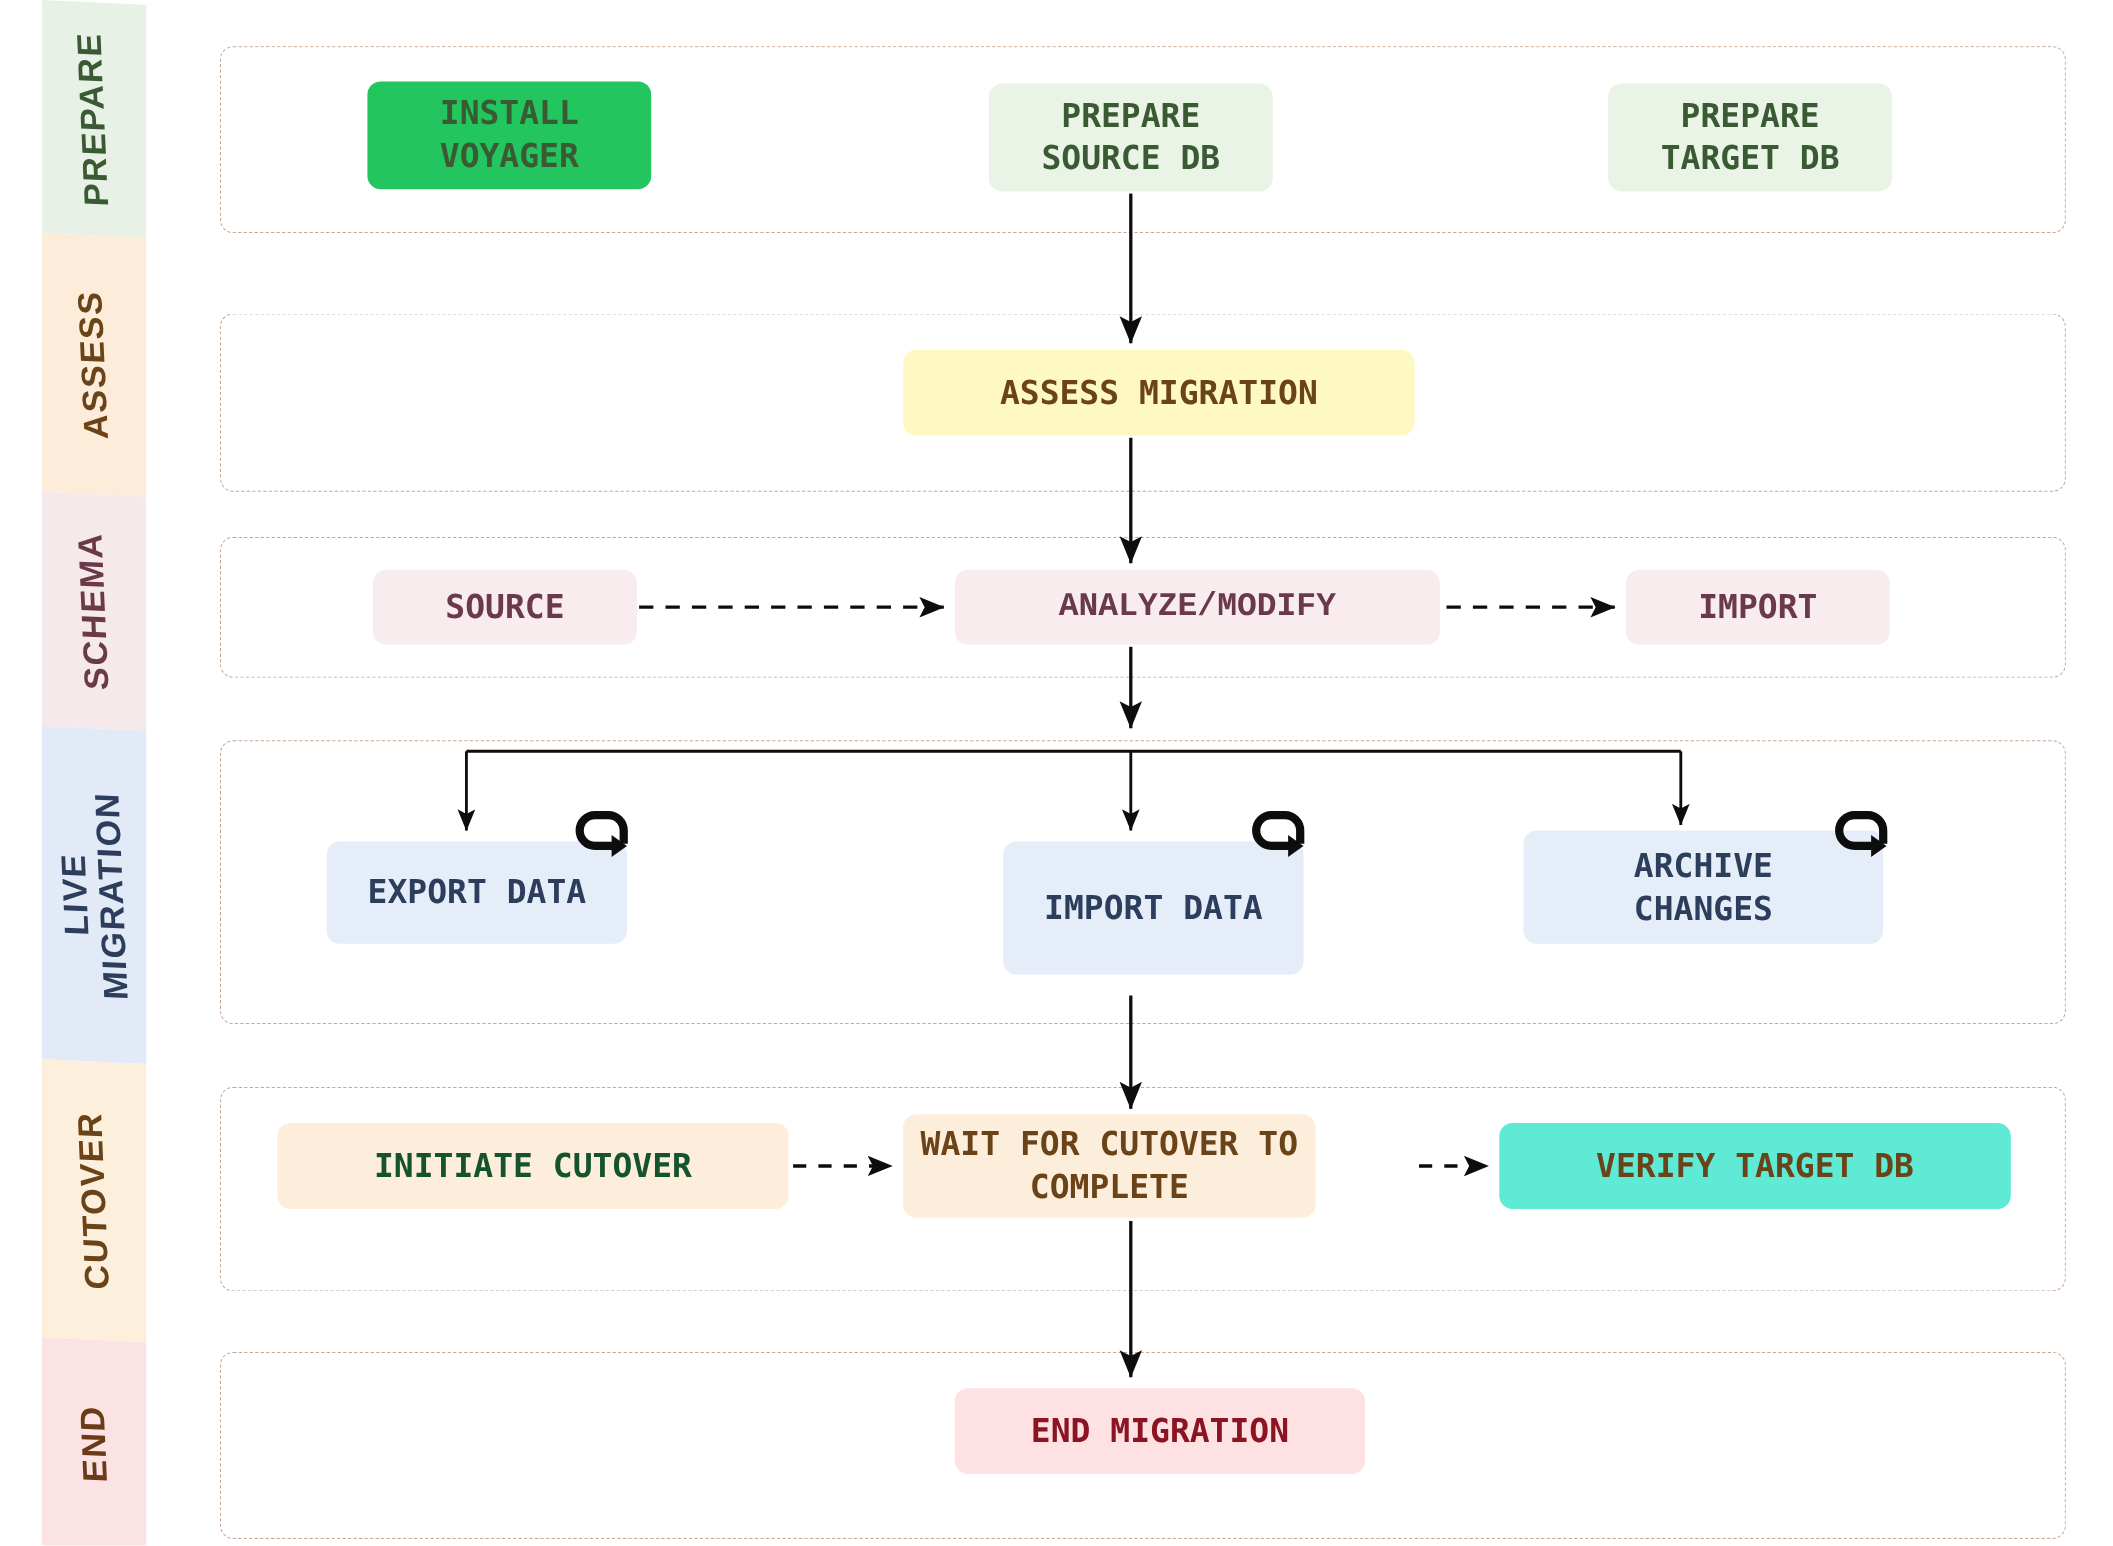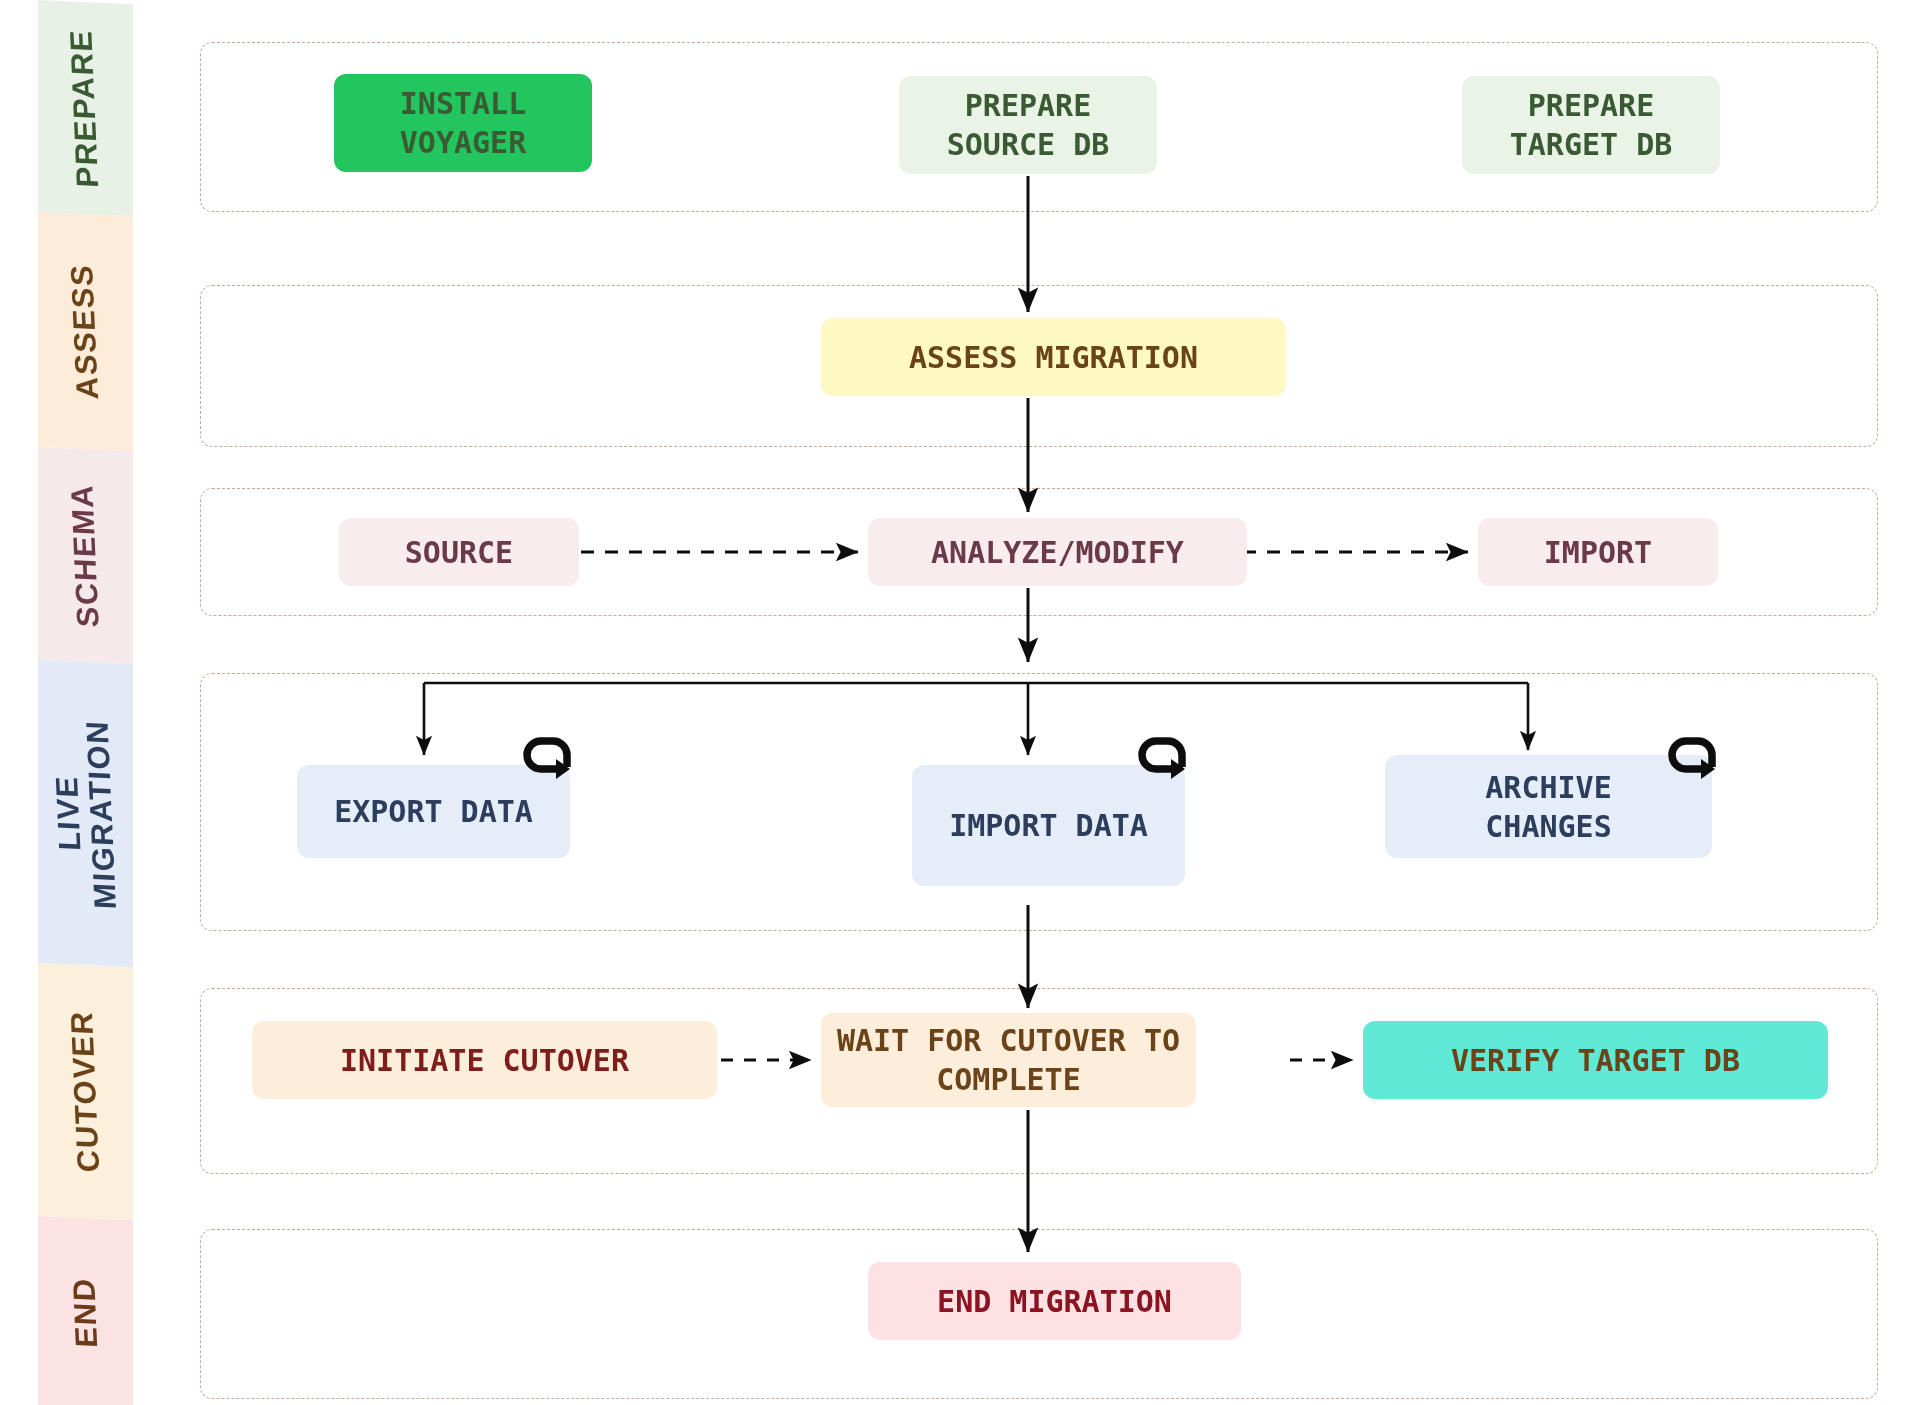--- a/index.html
+++ b/index.html
@@ -119,36 +119,36 @@
 
 <div id="nodes">
     <div class="node" style="left: 334px; top: 74px; width: 258px; height: 98px; background: #22c55e; color: rgb(58, 90, 52);">INSTALL
 VOYAGER</div>
     <div class="node" style="left: 899px; top: 76px; width: 258px; height: 98px; background: rgb(233, 243, 230); color: rgb(58, 90, 52);">PREPARE
 SOURCE DB</div>
     <div class="node" style="left: 1462px; top: 76px; width: 258px; height: 98px; background: rgb(233, 243, 230); color: rgb(58, 90, 52);">PREPARE
 TARGET DB</div>
     <div class="node" style="left: 821px; top: 318px; width: 465px; height: 78px; background: #fef9c3; color: rgb(107, 67, 24);">ASSESS MIGRATION</div>
     <div class="node" style="left: 339px; top: 518px; width: 240px; height: 68px; background: rgb(248, 236, 238); color: rgb(107, 58, 74);">SOURCE</div>
-    <div class="node" style="left: 868px; top: 518px; width: 379px; height: 68px; background: rgb(248, 236, 238); color: rgb(107, 58, 74);">ANALYZE/MODIFY</div>
+    <div class="node" style="left: 868px; top: 518px; width: 441px; height: 68px; background: rgb(248, 236, 238); color: rgb(107, 58, 74); font-family: Liberation Mono, monospace;">ANALYZE/MODIFY</div>
     <div class="node" style="left: 1478px; top: 518px; width: 240px; height: 68px; background: rgb(248, 236, 238); color: rgb(107, 58, 74);">IMPORT</div>
     <div class="node" style="left: 297px; top: 765px; width: 273px; height: 93px; background: rgb(229, 237, 249); color: rgb(44, 62, 92);">EXPORT DATA</div>
     <svg class="loop-icon" viewBox="0 0 62 52" style="left: 520px; top: 733px;">
       <path d="M47,34 L47,22 A14,14 0 0,0 33,8 L21,8 A14,14 0 0,0 21,36 L42,36" fill="none" stroke="#0d0d0d" stroke-width="7.5" stroke-linecap="butt" stroke-linejoin="round"></path>
       <path d="M36,26 L50,36 L36,46 Z" fill="#0d0d0d"></path>
     </svg>
     <div class="node" style="left: 912px; top: 765px; width: 273px; height: 121px; background: rgb(229, 237, 249); color: rgb(44, 62, 92);">IMPORT DATA</div>
     <svg class="loop-icon" viewBox="0 0 62 52" style="left: 1135px; top: 733px;">
       <path d="M47,34 L47,22 A14,14 0 0,0 33,8 L21,8 A14,14 0 0,0 21,36 L42,36" fill="none" stroke="#0d0d0d" stroke-width="7.5" stroke-linecap="butt" stroke-linejoin="round"></path>
       <path d="M36,26 L50,36 L36,46 Z" fill="#0d0d0d"></path>
     </svg>
     <div class="node" style="left: 1385px; top: 755px; width: 327px; height: 103px; background: rgb(229, 237, 249); color: rgb(44, 62, 92);">ARCHIVE
 CHANGES</div>
     <svg class="loop-icon" viewBox="0 0 62 52" style="left: 1665px; top: 733px;">
       <path d="M47,34 L47,22 A14,14 0 0,0 33,8 L21,8 A14,14 0 0,0 21,36 L42,36" fill="none" stroke="#0d0d0d" stroke-width="7.5" stroke-linecap="butt" stroke-linejoin="round"></path>
       <path d="M36,26 L50,36 L36,46 Z" fill="#0d0d0d"></path>
     </svg>
-    <div class="node" style="left: 252px; top: 1021px; width: 465px; height: 78px; background: rgb(253, 238, 219); color: #7f1d1d;">INITIATE CUTOVER</div>
+    <div class="node" style="left: 252px; top: 1021px; width: 465px; height: 78px; background: rgb(253, 238, 219); color: #14532d;">INITIATE CUTOVER</div>
     <div class="node" style="left: 821px; top: 1013px; width: 375px; height: 94px; background: rgb(253, 238, 219); color: rgb(107, 67, 24);">WAIT FOR CUTOVER TO
 COMPLETE</div>
     <div class="node" style="left: 1363px; top: 1021px; width: 465px; height: 78px; background: #5eead4; color: rgb(107, 67, 24);">VERIFY TARGET DB</div>
     <div class="node" style="left: 868px; top: 1262px; width: 373px; height: 78px; background: rgb(253, 225, 227); color: rgb(140, 19, 34);">END MIGRATION</div>
   </div>
 
 </body></html>

